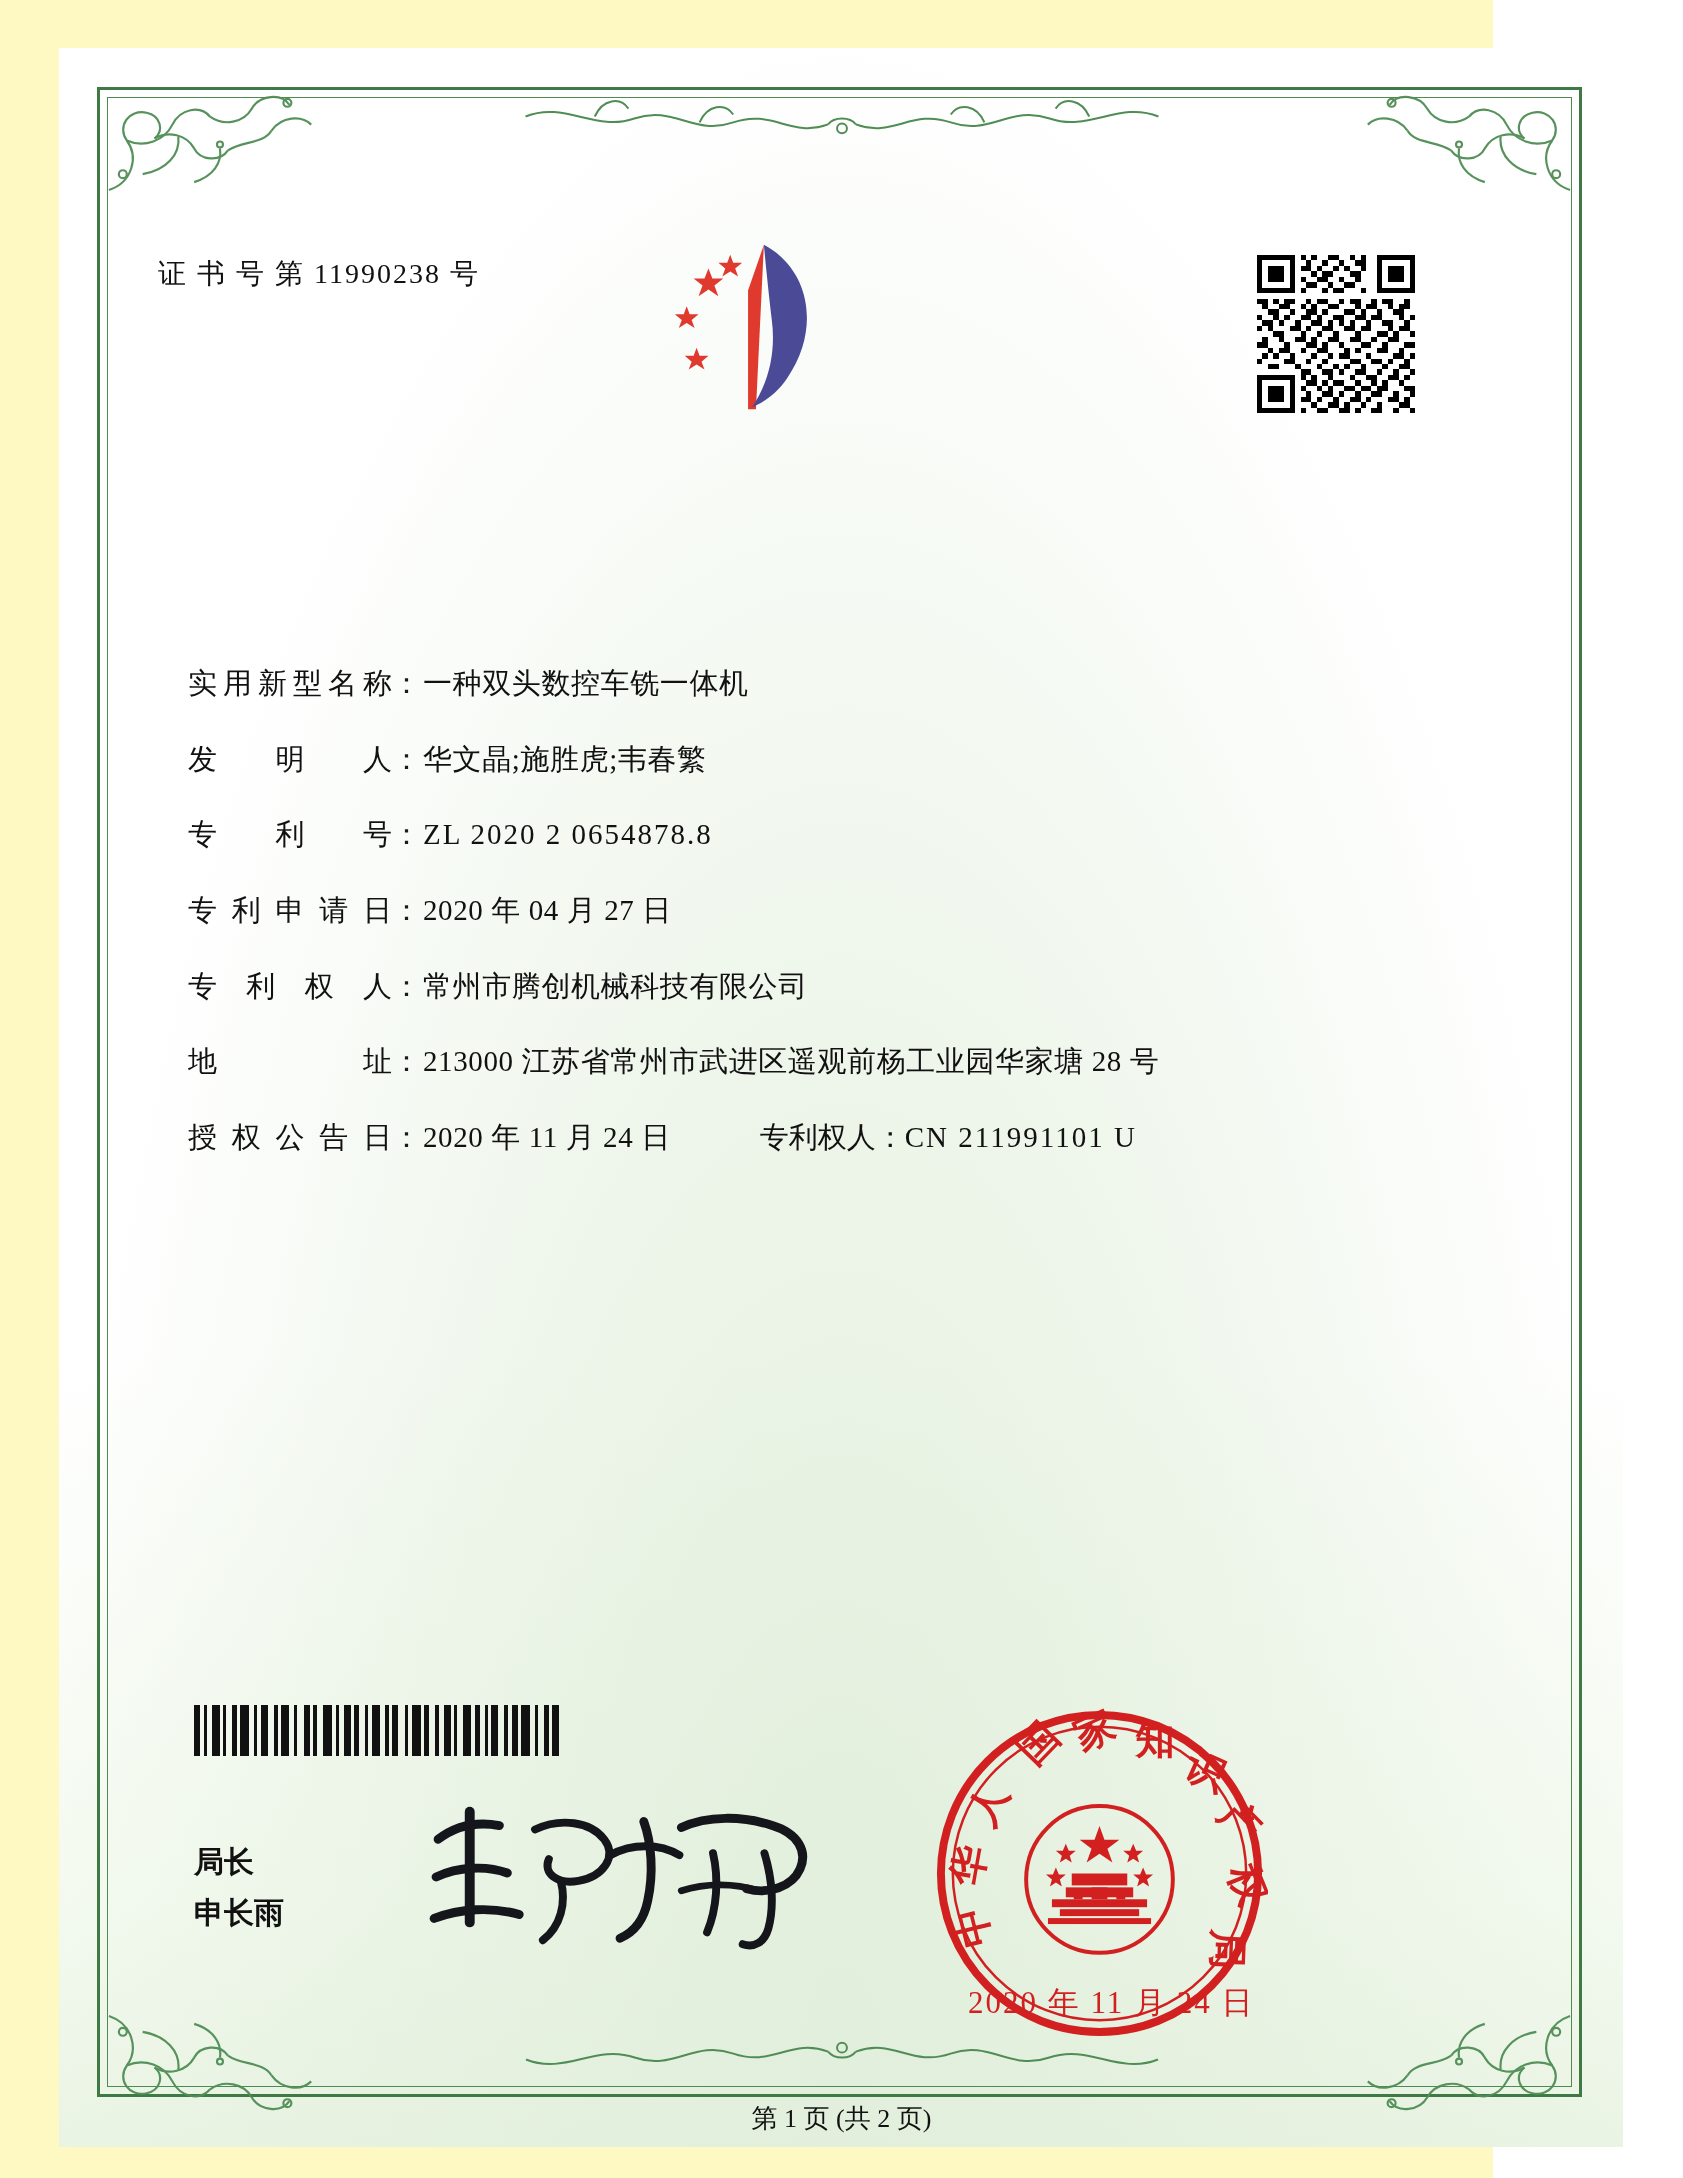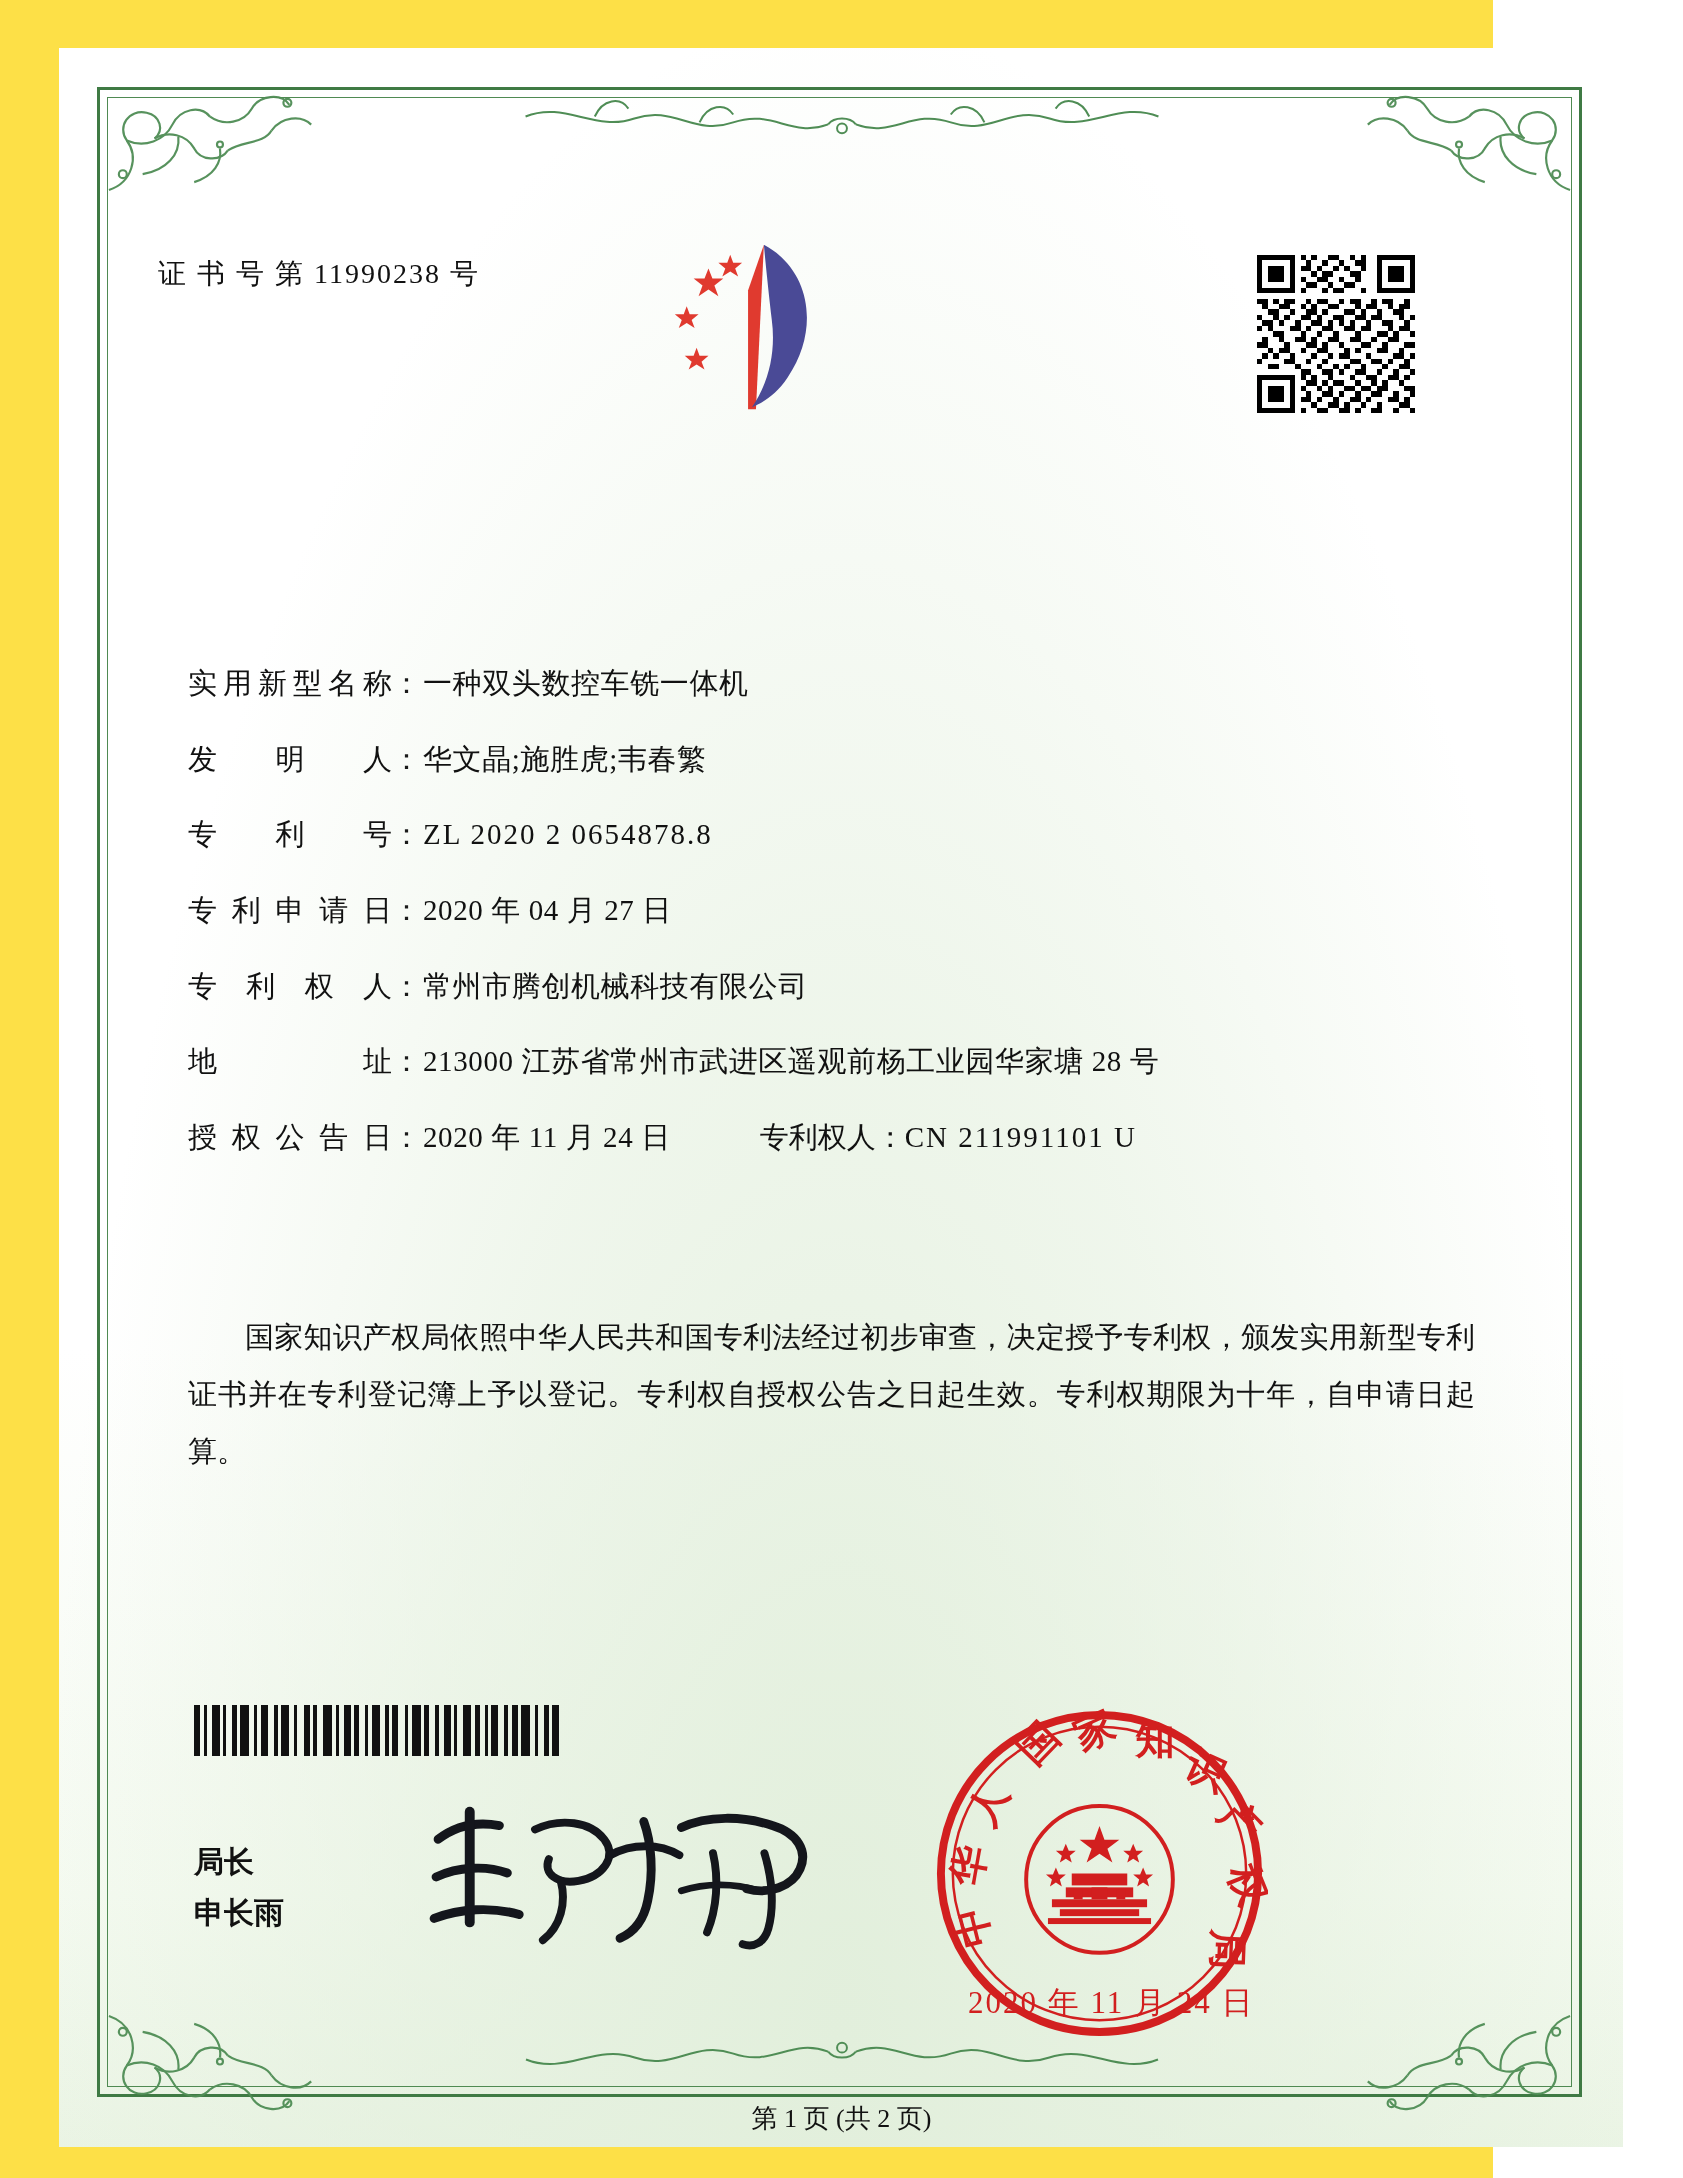--- a/index.html
+++ b/index.html
@@ -15,21 +15,21 @@
     position: relative;
     overflow: hidden;
   }
 
   
   .page {
     position: absolute;
     left: 0; top: 0;
     width: 1493px;
     height: 2178px;
-    background: #fde047;
+    background: #fef9c3;
   }
 
   .paper {
     position: absolute;
     left: 59px;
     top: 48px;
     width: 1564px;
     height: 2099px;
     background:
       radial-gradient(ellipse at 50% 95%, #e2efdc 0%, rgba(226,239,220,0.55) 38%, rgba(255,255,255,0) 72%),
@@ -624,21 +624,20 @@
     <div class="frow dual">
       <span class="flabel">授权公告日</span>
       <span class="fcolon">：</span>
       <span class="fvalue">2020 年 11 月 24 日</span>
       <span class="flabel second-label">专利权人：</span>
       <span class="fvalue mono">CN 211991101 U</span>
     </div>
   </div>
 
   <div class="body-text">
-    <p>国家知识产权局依照中华人民共和国专利法经过初步审查，决定授予专利权，颁发实用新型专利证书并在专利登记簿上予以登记。专利权自授权公告之日起生效。专利权期限为十年，自申请日起算。</p>
   </div>
 
   <div class="barcode">
     <i style="width:6px"></i>
       <i style="width:4px;background:transparent"></i>
     <i style="width:3px"></i>
       <i style="width:5px;background:transparent"></i>
     <i style="width:8px"></i>
       <i style="width:3px;background:transparent"></i>
     <i style="width:3px"></i>

